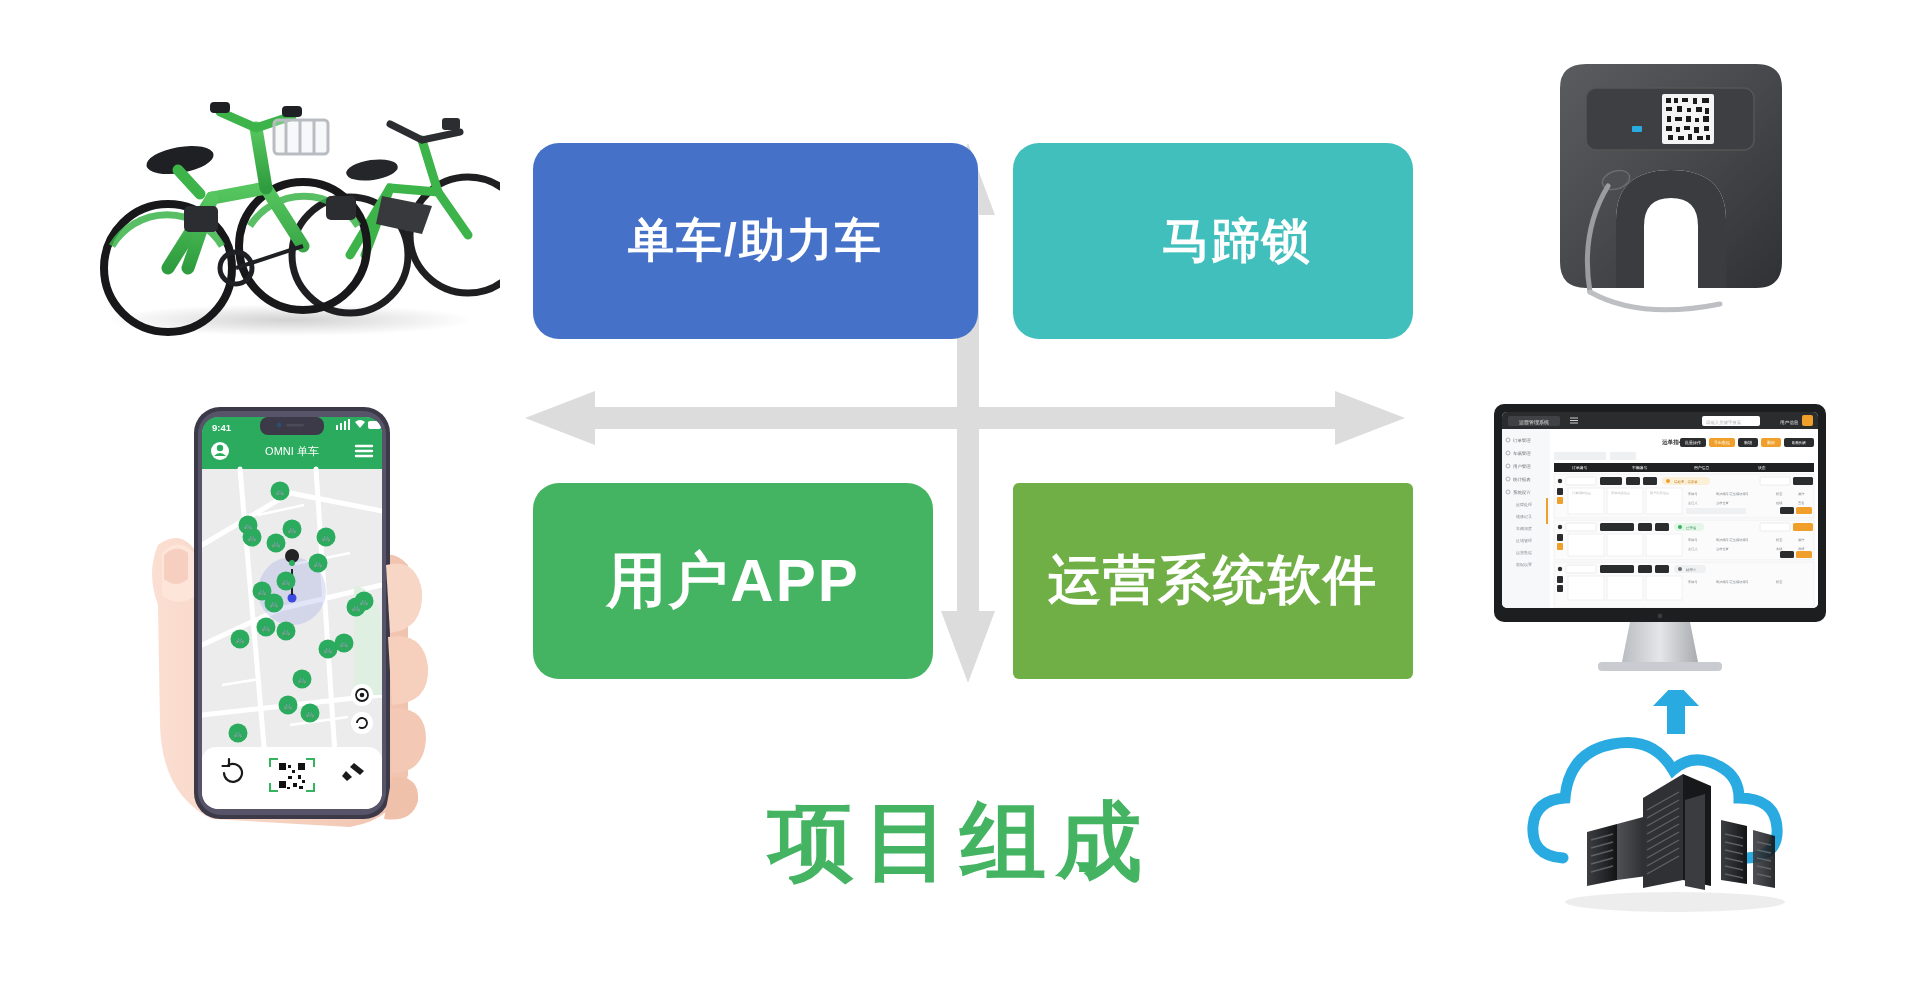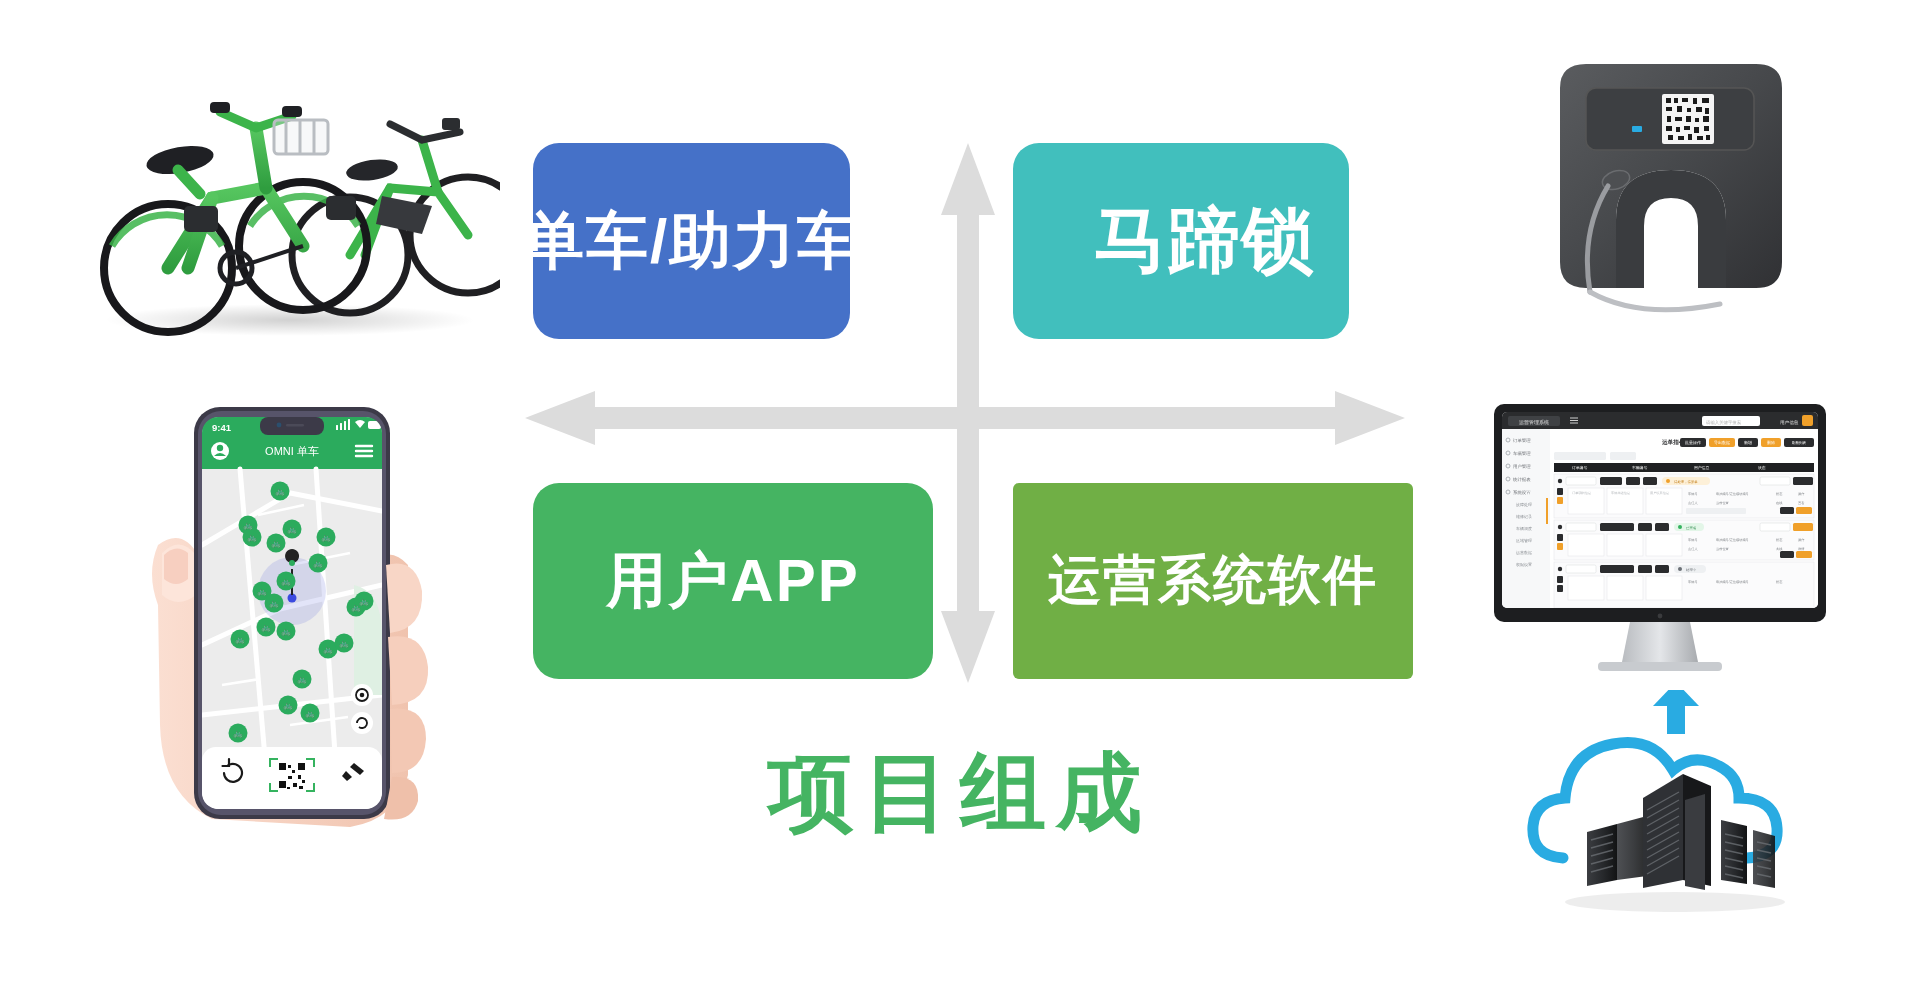--- a/index.html
+++ b/index.html
@@ -15,33 +15,33 @@
   .card {
     position: absolute;
     display: flex; align-items: center; justify-content: center;
     border-radius: 26px;
     color: #ffffff;
     font-weight: 700;
     letter-spacing: 2px;
     white-space: nowrap;
     user-select: none;
   }
-  .card-bike  { left: 533px; top: 143px; width: 317px; height: 196px; background: #4571c8; font-size: 62px; }
-  .card-lock  { left: 1013px; top: 143px; width: 336px; height: 196px; background: #41bfbd; font-size: 72px; padding-left: 48px; }
+  .card-bike  { left: 533px; top: 143px; width: 445px; height: 196px; background: #4571c8; font-size: 46px; }
+  .card-lock  { left: 1013px; top: 143px; width: 400px; height: 196px; background: #41bfbd; font-size: 48px; padding-left: 48px; }
   .card-app   { left: 533px; top: 483px; width: 400px; height: 196px; background: #45b462; font-size: 60px; align-items: center; }
   .card-ops   { left: 1013px; top: 483px; width: 400px; height: 196px; background: #70af45; font-size: 53px; border-radius: 6px; }
 
   
   .arrow-h, .arrow-v { position: absolute; }
   .arrow-h { left: 525px; top: 383px; width: 880px; height: 70px; }
   .arrow-v { left: 933px; top: 143px; width: 70px; height: 540px; }
 
   
   #main-title {
-    position: absolute; left: 0; top: 735px; width: 1920px;
+    position: absolute; left: 0; top: 784px; width: 1920px;
     text-align: center;
     color: #45b462;
     font-size: 86px; font-weight: 700; letter-spacing: 10px;
     user-select: none;
   }
 
   
   .photo { position: absolute; text-align: right; }
   #photo-bikes   { left: 60px;  top: 20px;  width: 440px; height: 320px; }
   #photo-lock    { left: 1520px; top: 30px;  width: 300px; height: 300px; }

